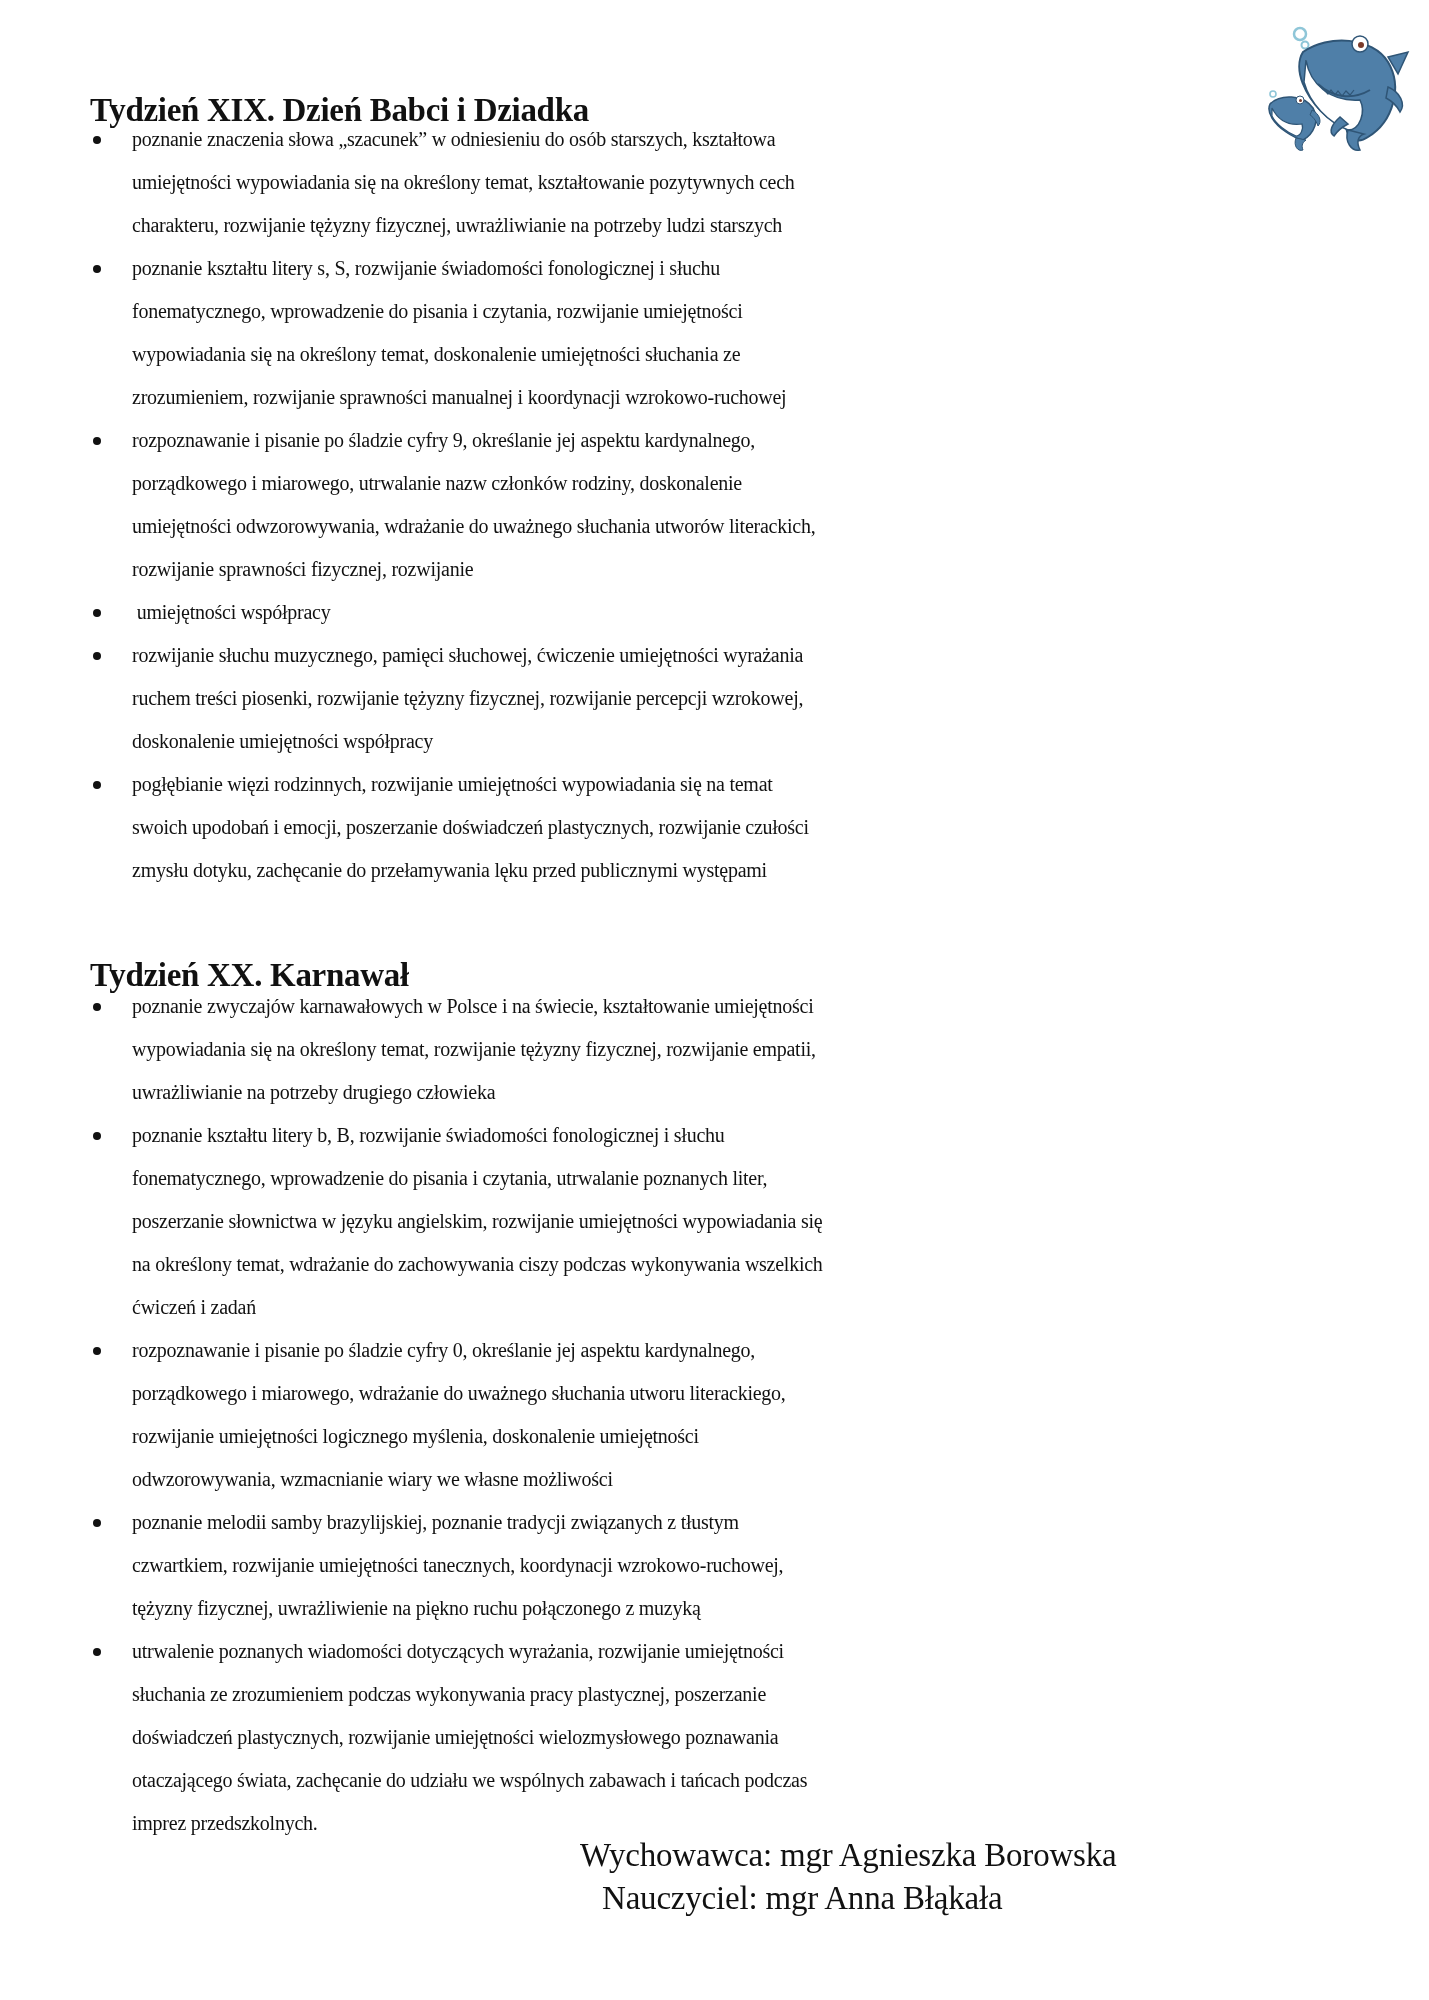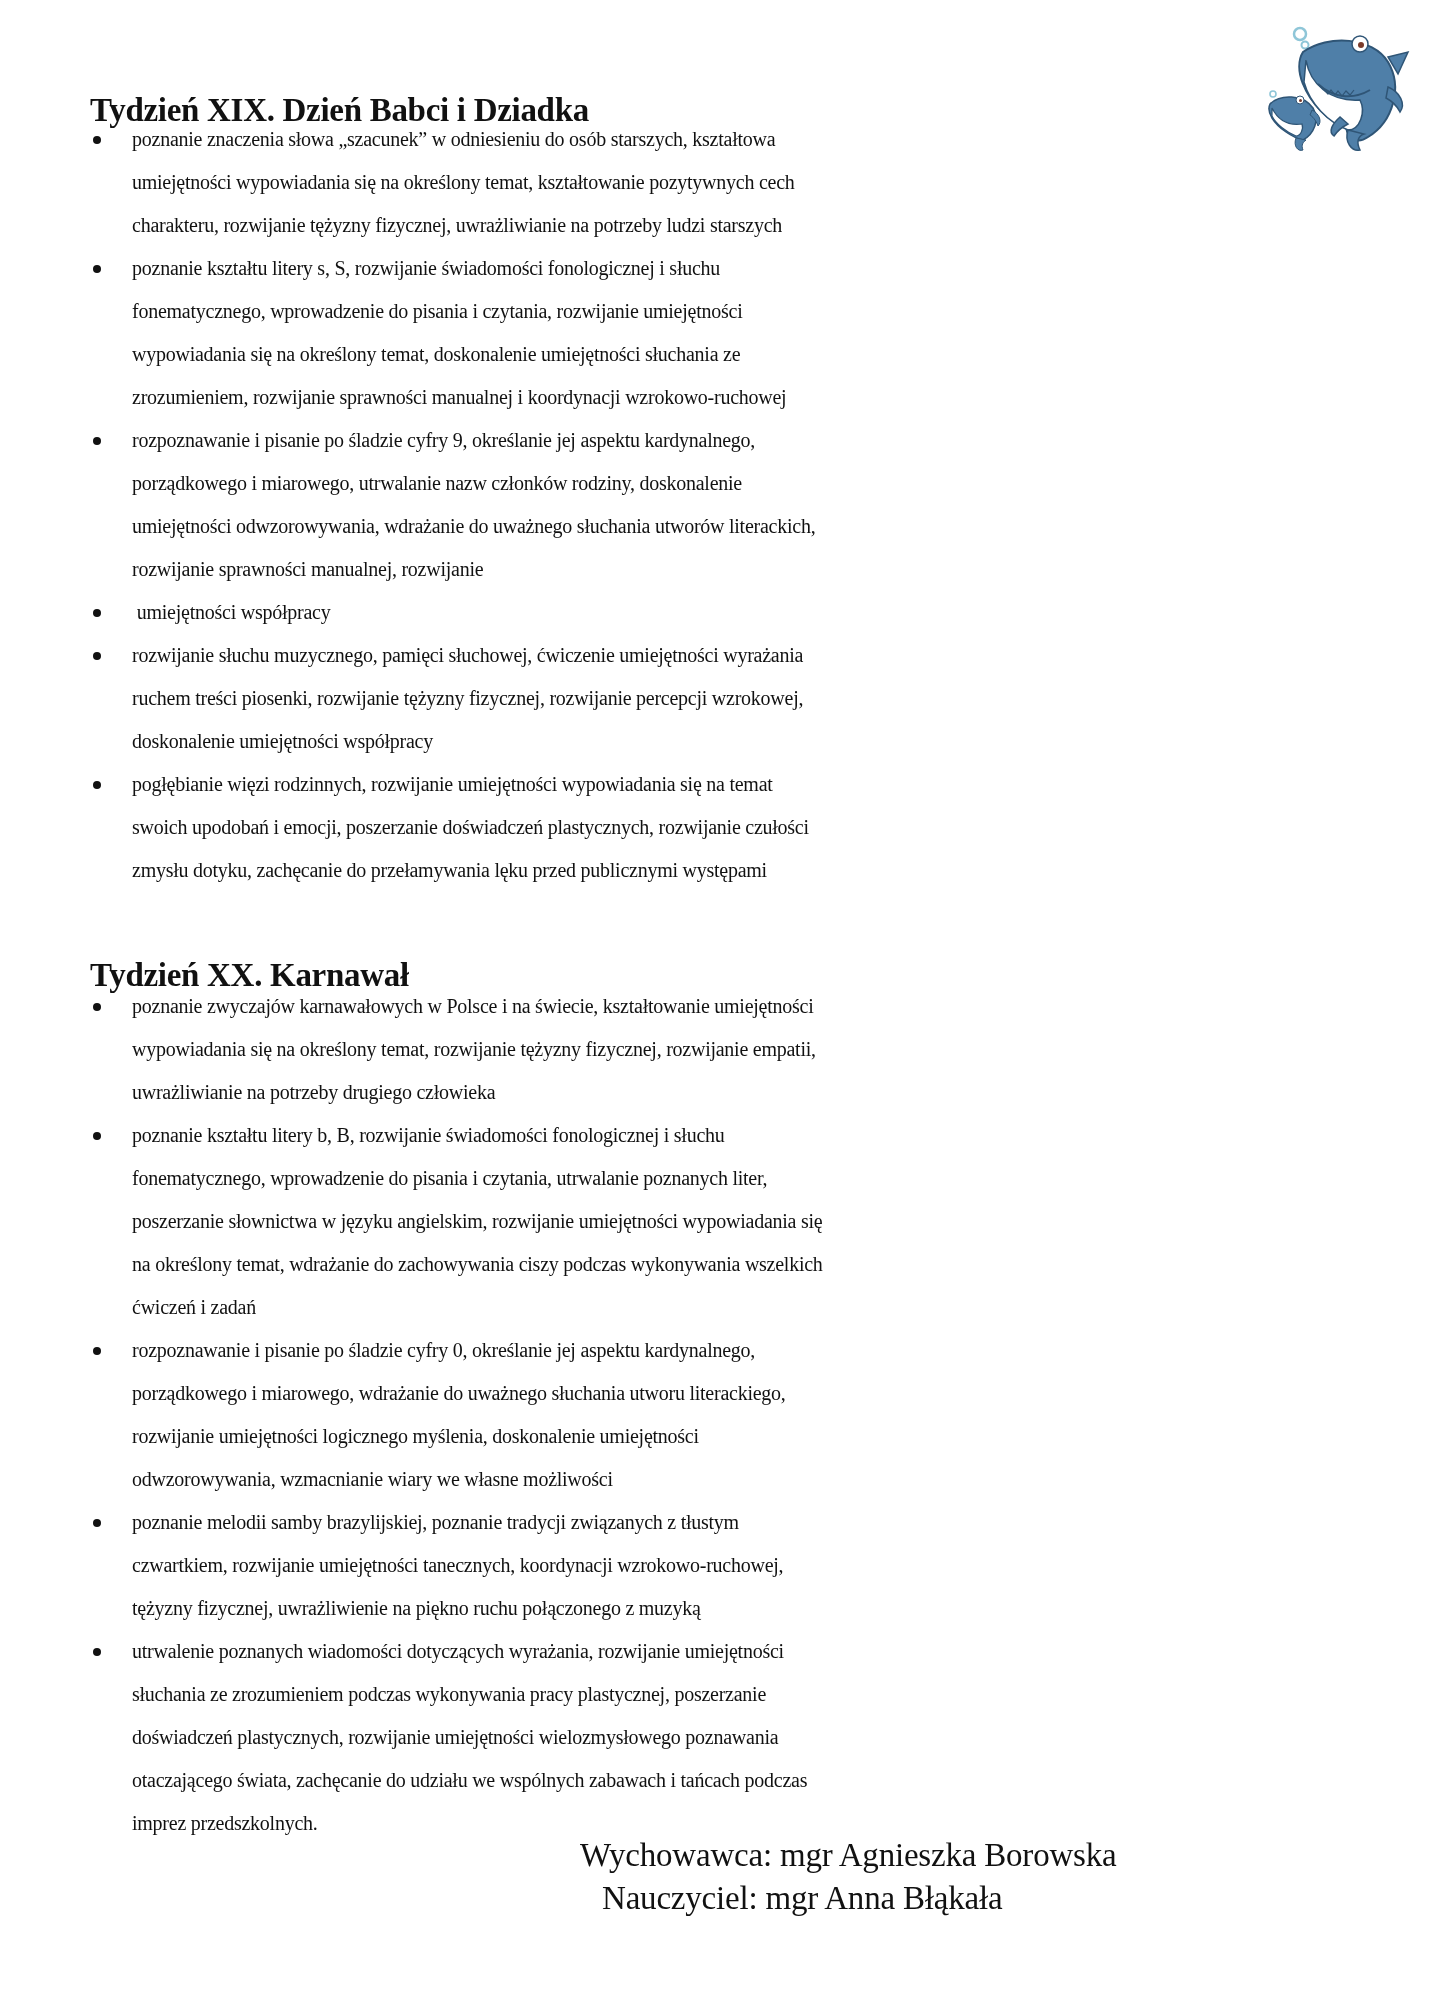--- a/index.html
+++ b/index.html
@@ -80,21 +80,21 @@
       <span class="line">poznanie kształtu litery s, S, rozwijanie świadomości fonologicznej i słuchu</span>
       <span class="line">fonematycznego, wprowadzenie do pisania i czytania, rozwijanie umiejętności</span>
       <span class="line">wypowiadania się na określony temat, doskonalenie umiejętności słuchania ze</span>
       <span class="line">zrozumieniem, rozwijanie sprawności manualnej i koordynacji wzrokowo-ruchowej</span>
     </li>
     <li class="item">
       <span class="bullet"></span>
       <span class="line">rozpoznawanie i pisanie po śladzie cyfry 9, określanie jej aspektu kardynalnego,</span>
       <span class="line">porządkowego i miarowego, utrwalanie nazw członków rodziny, doskonalenie</span>
       <span class="line">umiejętności odwzorowywania, wdrażanie do uważnego słuchania utworów literackich,</span>
-      <span class="line">rozwijanie sprawności manualnej, rozwijanie</span>
+      <span class="line">rozwijanie sprawności fizycznej, rozwijanie</span>
     </li>
     <li class="item">
       <span class="bullet"></span>
       <span class="line" style="white-space:pre;"> umiejętności współpracy</span>
     </li>
     <li class="item">
       <span class="bullet"></span>
       <span class="line">rozwijanie słuchu muzycznego, pamięci słuchowej, ćwiczenie umiejętności wyrażania</span>
       <span class="line">ruchem treści piosenki, rozwijanie tężyzny fizycznej, rozwijanie percepcji wzrokowej,</span>
       <span class="line">doskonalenie umiejętności współpracy</span>

